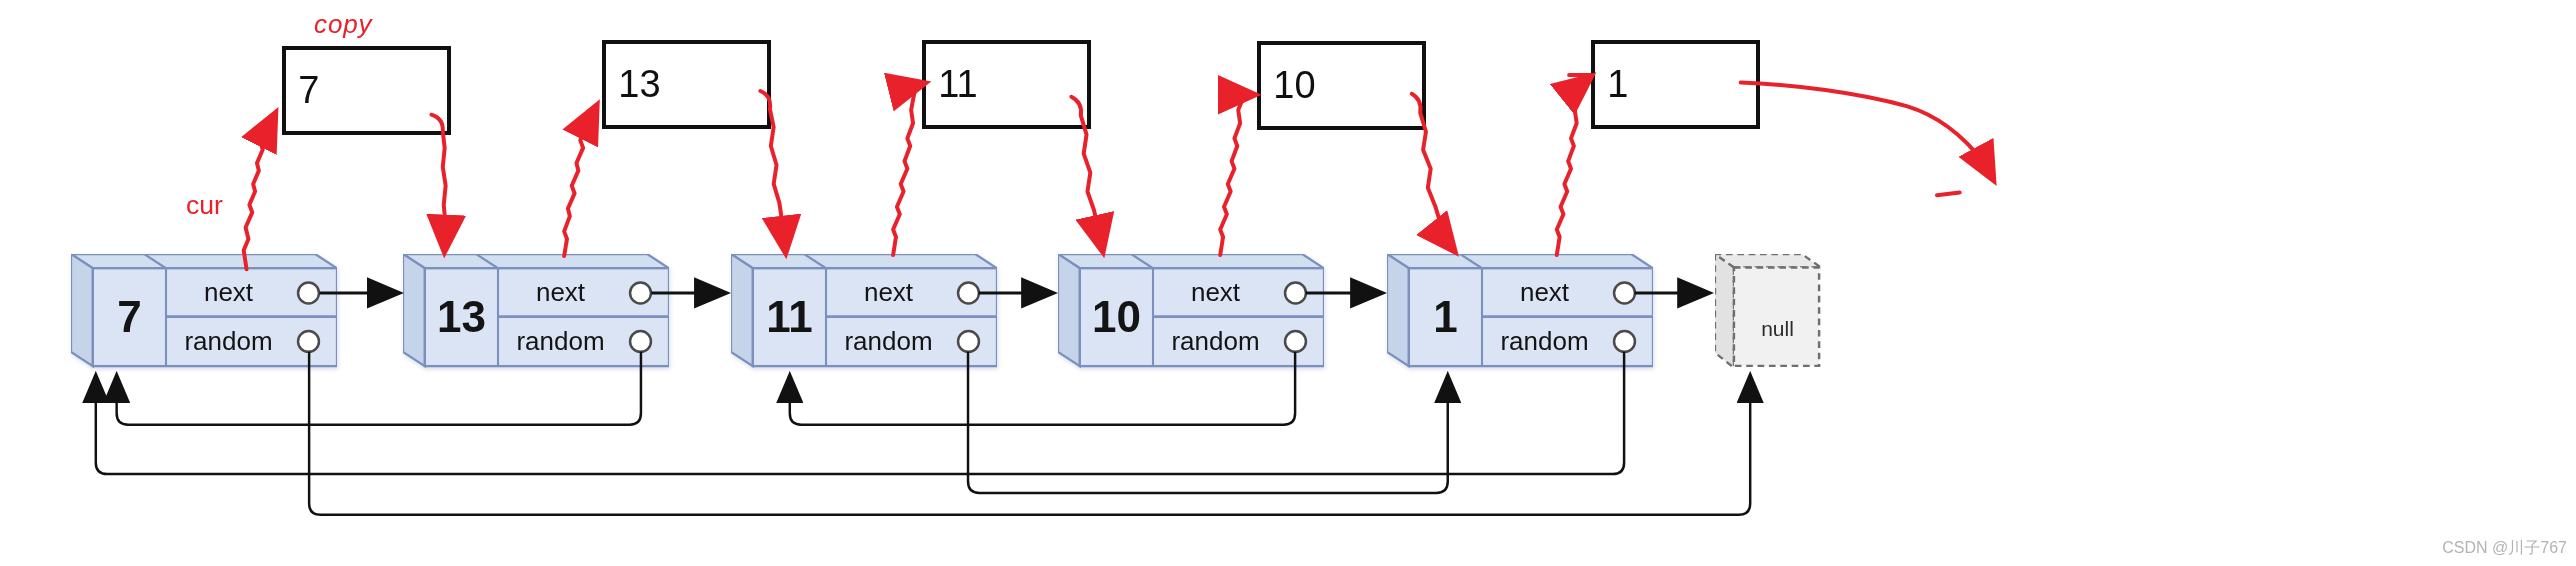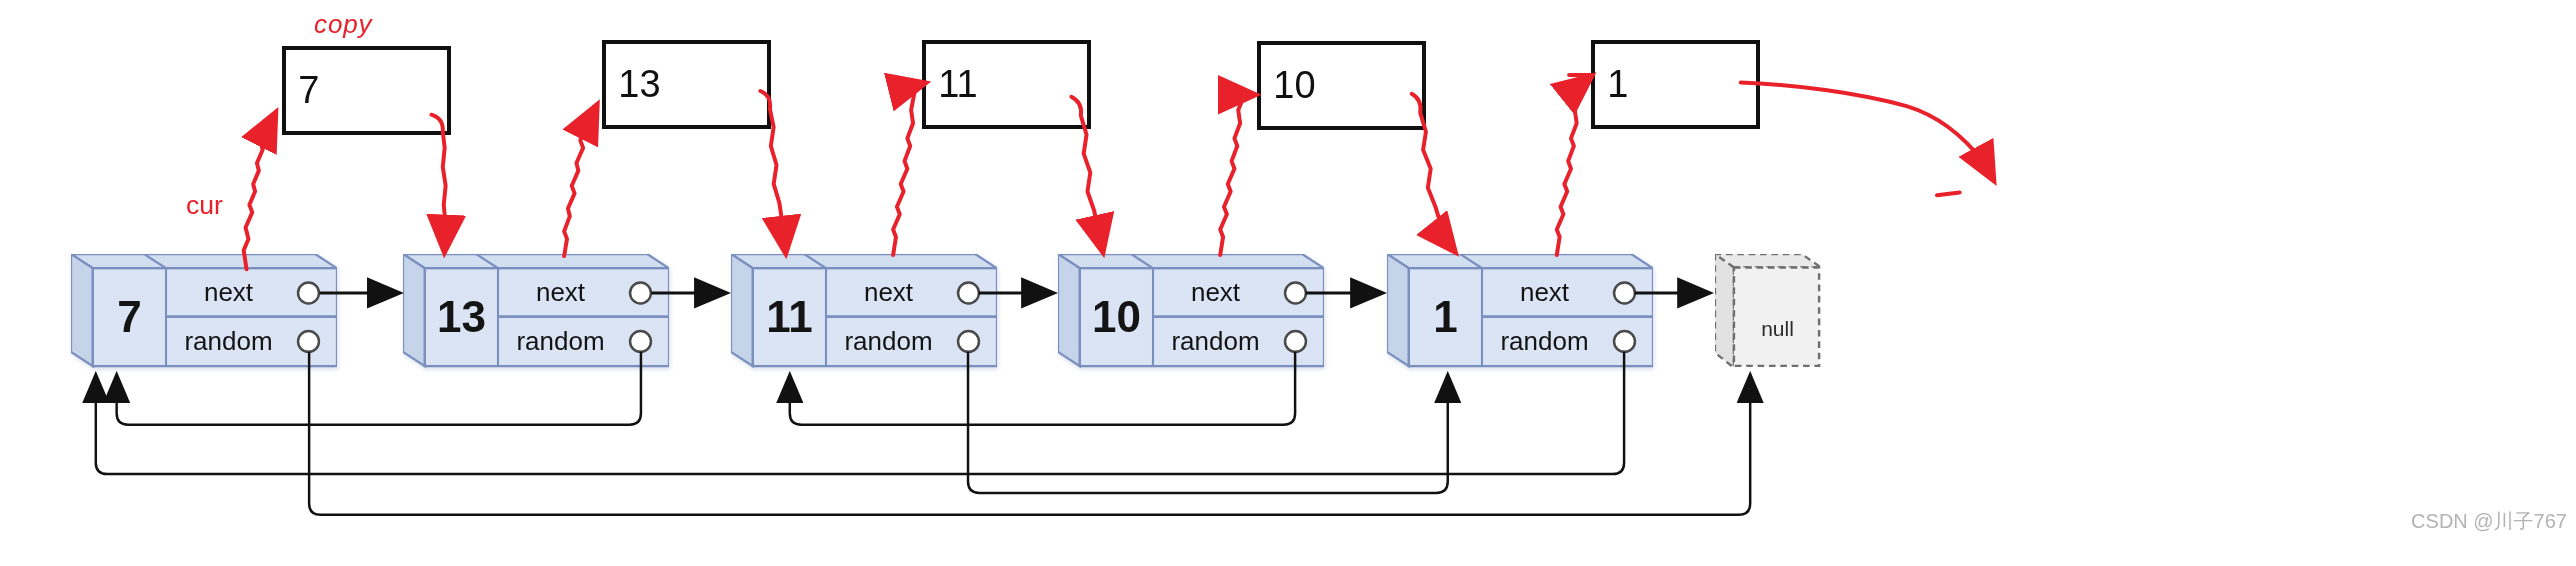--- a/index.html
+++ b/index.html
@@ -21,21 +21,21 @@
           font-size:26px;color:#141414;}
   .nlabel.next{top:14.2px;height:48px;text-align:right;}
   .nlabel.random{top:63px;height:49px;}
   
   .nullbox{position:absolute;left:1715px;top:254px;width:106px;height:114px;}
   .nulltext{position:absolute;left:19px;top:13.3px;width:87px;height:101px;display:flex;align-items:center;justify-content:center;
             font-size:21px;color:#2c2c2c;margin-top:11px;}
   
   .step{position:absolute;left:1978px;top:292px;width:465px;text-align:center;color:#e8212a;
         font-size:29px;font-weight:700;line-height:45px;}
-  .watermark{position:absolute;left:2372px;top:508px;width:195px;text-align:right;font-size:20px;color:#b3b3b3;}
+  .watermark{position:absolute;left:2372px;top:538px;width:195px;text-align:right;font-size:16px;color:#b3b3b3;}
   
   .wires{position:absolute;left:0;top:0;pointer-events:none;}
 </style>
 </head>
 <body>
 
 <div class="stage">
 
   <div class="redlabel lbl-copy">copy</div>
   <div class="redlabel lbl-cur">cur</div>

